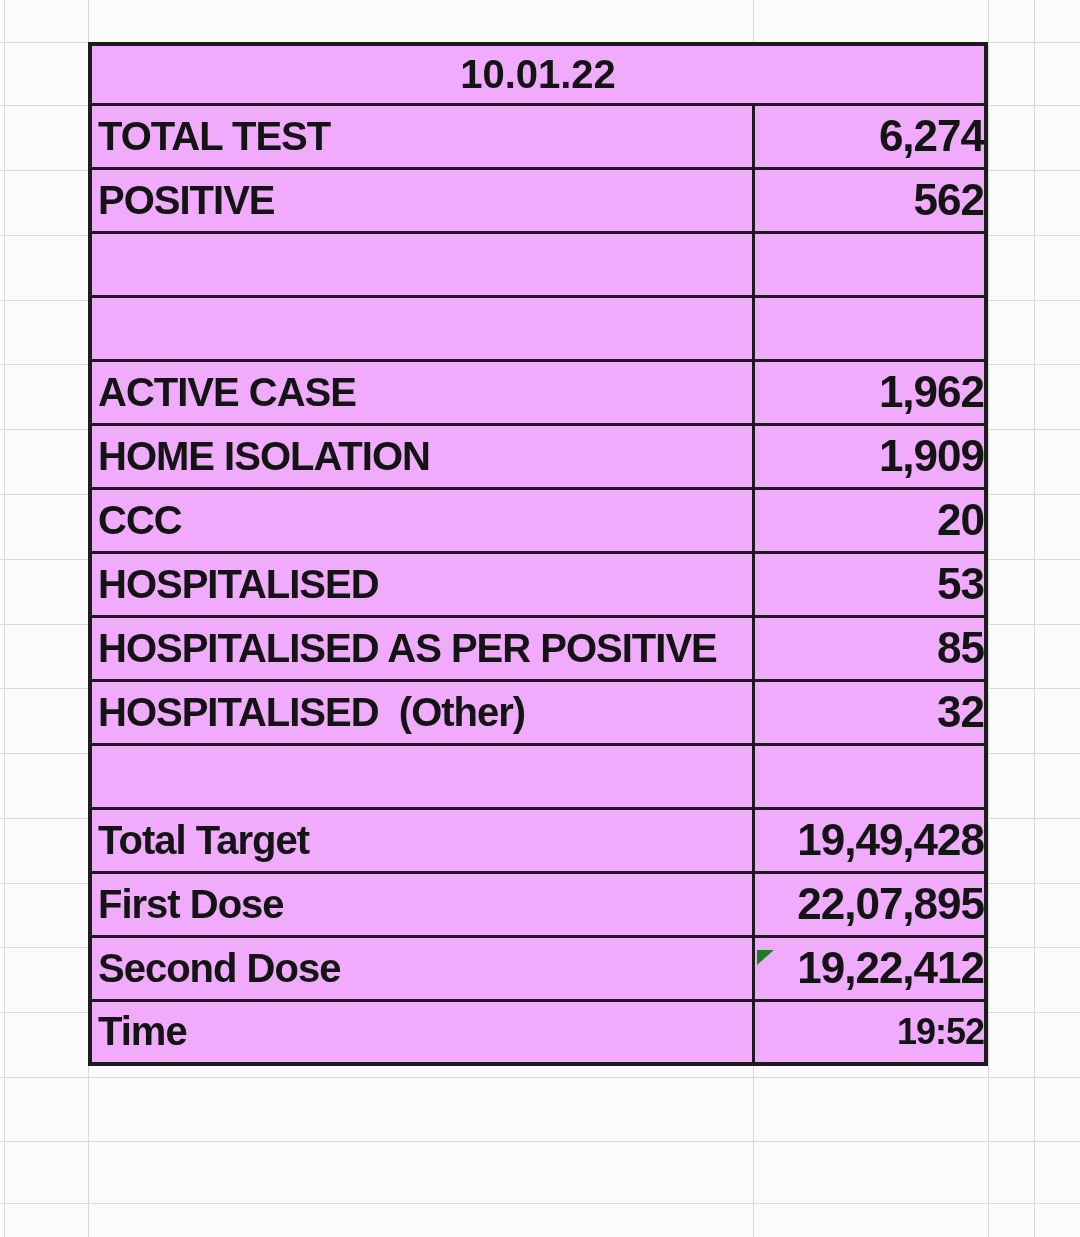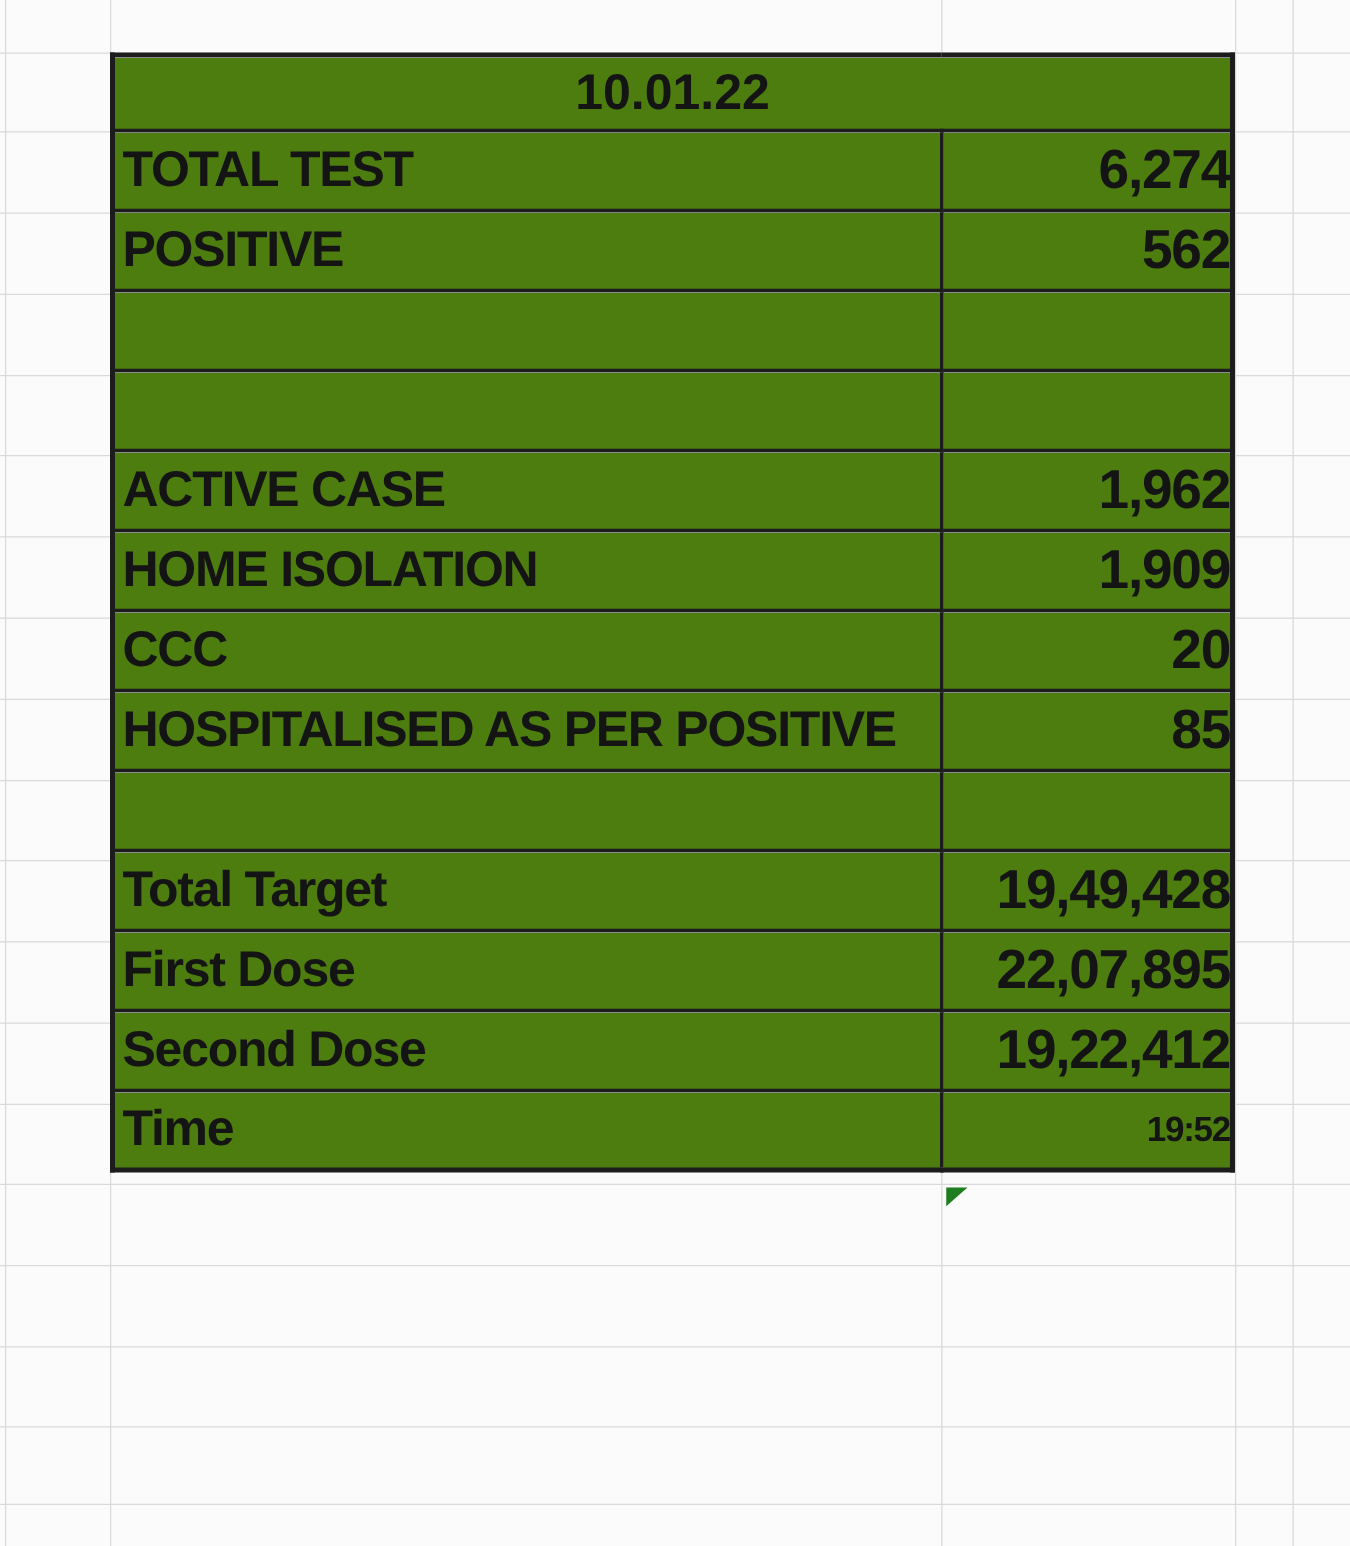--- a/index.html
+++ b/index.html
@@ -29,21 +29,21 @@
     position: absolute;
     left: 88px;
     top: 42px;
     width: 900px;
     border-collapse: collapse;
     table-layout: fixed;
     border: 4px solid #1c1c1c;
   }
   table.stats td {
     border: 3px solid #1c1c1c;
-    background: #4d7c0f;
+    background: #f0abfc;
     vertical-align: middle;
     color: #141414;
     overflow: hidden;
   }
   tr.hdr { height: 60px; }
   tr.r   { height: 64px; }
   td.hdr-cell {
     background: #f8c5ca;
     color: #a81f2b;
     text-align: center;
@@ -59,21 +59,21 @@
     white-space: pre;
     margin-top: 28px;
   }
   td.value {
     font-weight: bold;
     font-size: 44px;
     letter-spacing: -1px;
     text-align: right;
     padding: 0;
   }
-  td.value.time-value { font-size: 28px; }
+  td.value.time-value { font-size: 36px; }
   .col-label { width: 662px; }
   .col-value { width: 232px; }
   .error-triangle {
     position: absolute;
     left: 757px;
     top: 950px;
     width: 0;
     height: 0;
     border-top: 15px solid #1e7d1e;
     border-right: 17px solid transparent;
@@ -143,22 +143,30 @@
       </tr>
       <tr class="r">
         <td class="label">HOME ISOLATION</td>
         <td class="value">1,909</td>
       </tr>
       <tr class="r">
         <td class="label">CCC</td>
         <td class="value">20</td>
       </tr>
       <tr class="r">
+        <td class="label">HOSPITALISED</td>
+        <td class="value">53</td>
+      </tr>
+      <tr class="r">
         <td class="label">HOSPITALISED AS PER POSITIVE</td>
         <td class="value">85</td>
+      </tr>
+      <tr class="r">
+        <td class="label">HOSPITALISED  (Other)</td>
+        <td class="value">32</td>
       </tr>
       <tr class="r">
         <td class="label"></td>
         <td class="value"></td>
       </tr>
       <tr class="r">
         <td class="label">Total Target</td>
         <td class="value">19,49,428</td>
       </tr>
       <tr class="r">

